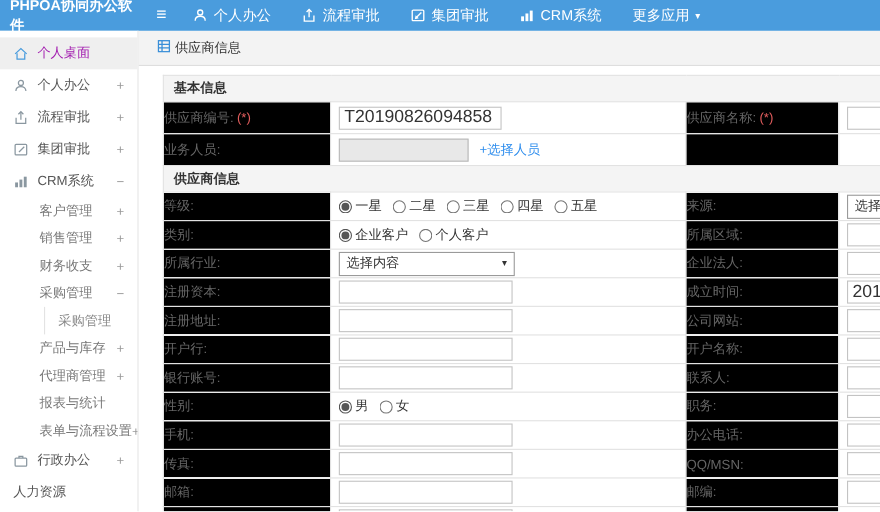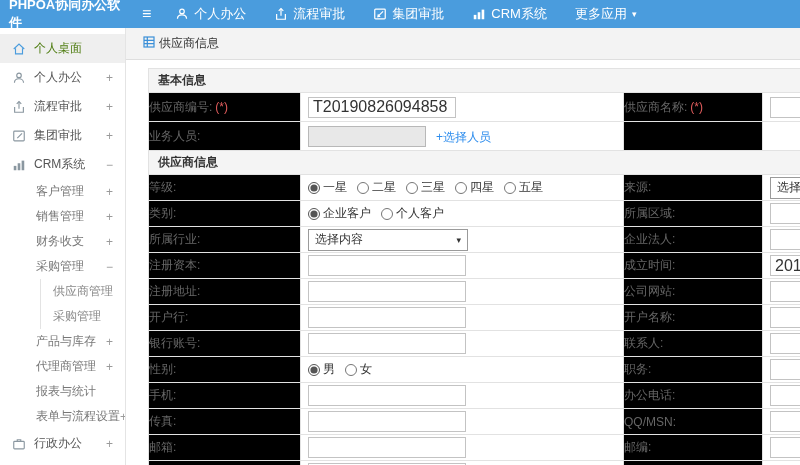--- a/index.html
+++ b/index.html
@@ -16,21 +16,21 @@
   .caret { font-size:9px; line-height:1; }
 
   
   .app { display:flex; height:437px; }
   .sidebar { width:126px; background:#fff; border-right:1px solid #e4e4e4; padding-top:6px; overflow:hidden; flex:none; }
   .main { flex:1; display:flex; flex-direction:column; overflow:hidden; }
 
   
   .sitem { display:flex; align-items:center; height:29px; padding:0 12px; cursor:pointer; color:#555; }
   .sitem.active { background:#efefef; }
-  .sitem.active .slabel { color:#4d7c0f; }
+  .sitem.active .slabel { color:#a21caf; }
   .sitem.active .sicon { color:#4a9cdd; }
   .sicon { width:14px; margin-right:8px; color:#8a97a0; display:flex; align-items:center; }
   .slabel { font-size:12px; white-space:nowrap; }
   .ssign { margin-left:auto; color:#9a9a9a; font-size:12px; }
   .lvl2 { height:25px; padding-left:36px; color:#777; }
   .lvl3-wrap { margin-left:40px; border-left:1px solid #e3e3e3; }
   .lvl3 { height:25px; padding-left:12px; color:#888; }
 
   
   .tabbar { height:32px; background:#f3f3f3; border-bottom:1px solid #dedede; display:flex; align-items:center; padding-left:8px; gap:6px; flex:none; }
@@ -176,23 +176,20 @@
     <div class="sitem lvl2">
       <span class="slabel">财务收支</span>
       <span class="ssign">+</span>
     </div>
     <div class="sitem lvl2">
       <span class="slabel">采购管理</span>
       <span class="ssign">−</span>
     </div>
     <div class="lvl3-wrap">
       <div class="sitem lvl3">
-        <span class="slabel">供应商管理</span>
-      </div>
-      <div class="sitem lvl3">
         <span class="slabel">采购管理</span>
       </div>
     </div>
     <div class="sitem lvl2">
       <span class="slabel">产品与库存</span>
       <span class="ssign">+</span>
     </div>
     <div class="sitem lvl2">
       <span class="slabel">代理商管理</span>
       <span class="ssign">+</span>

